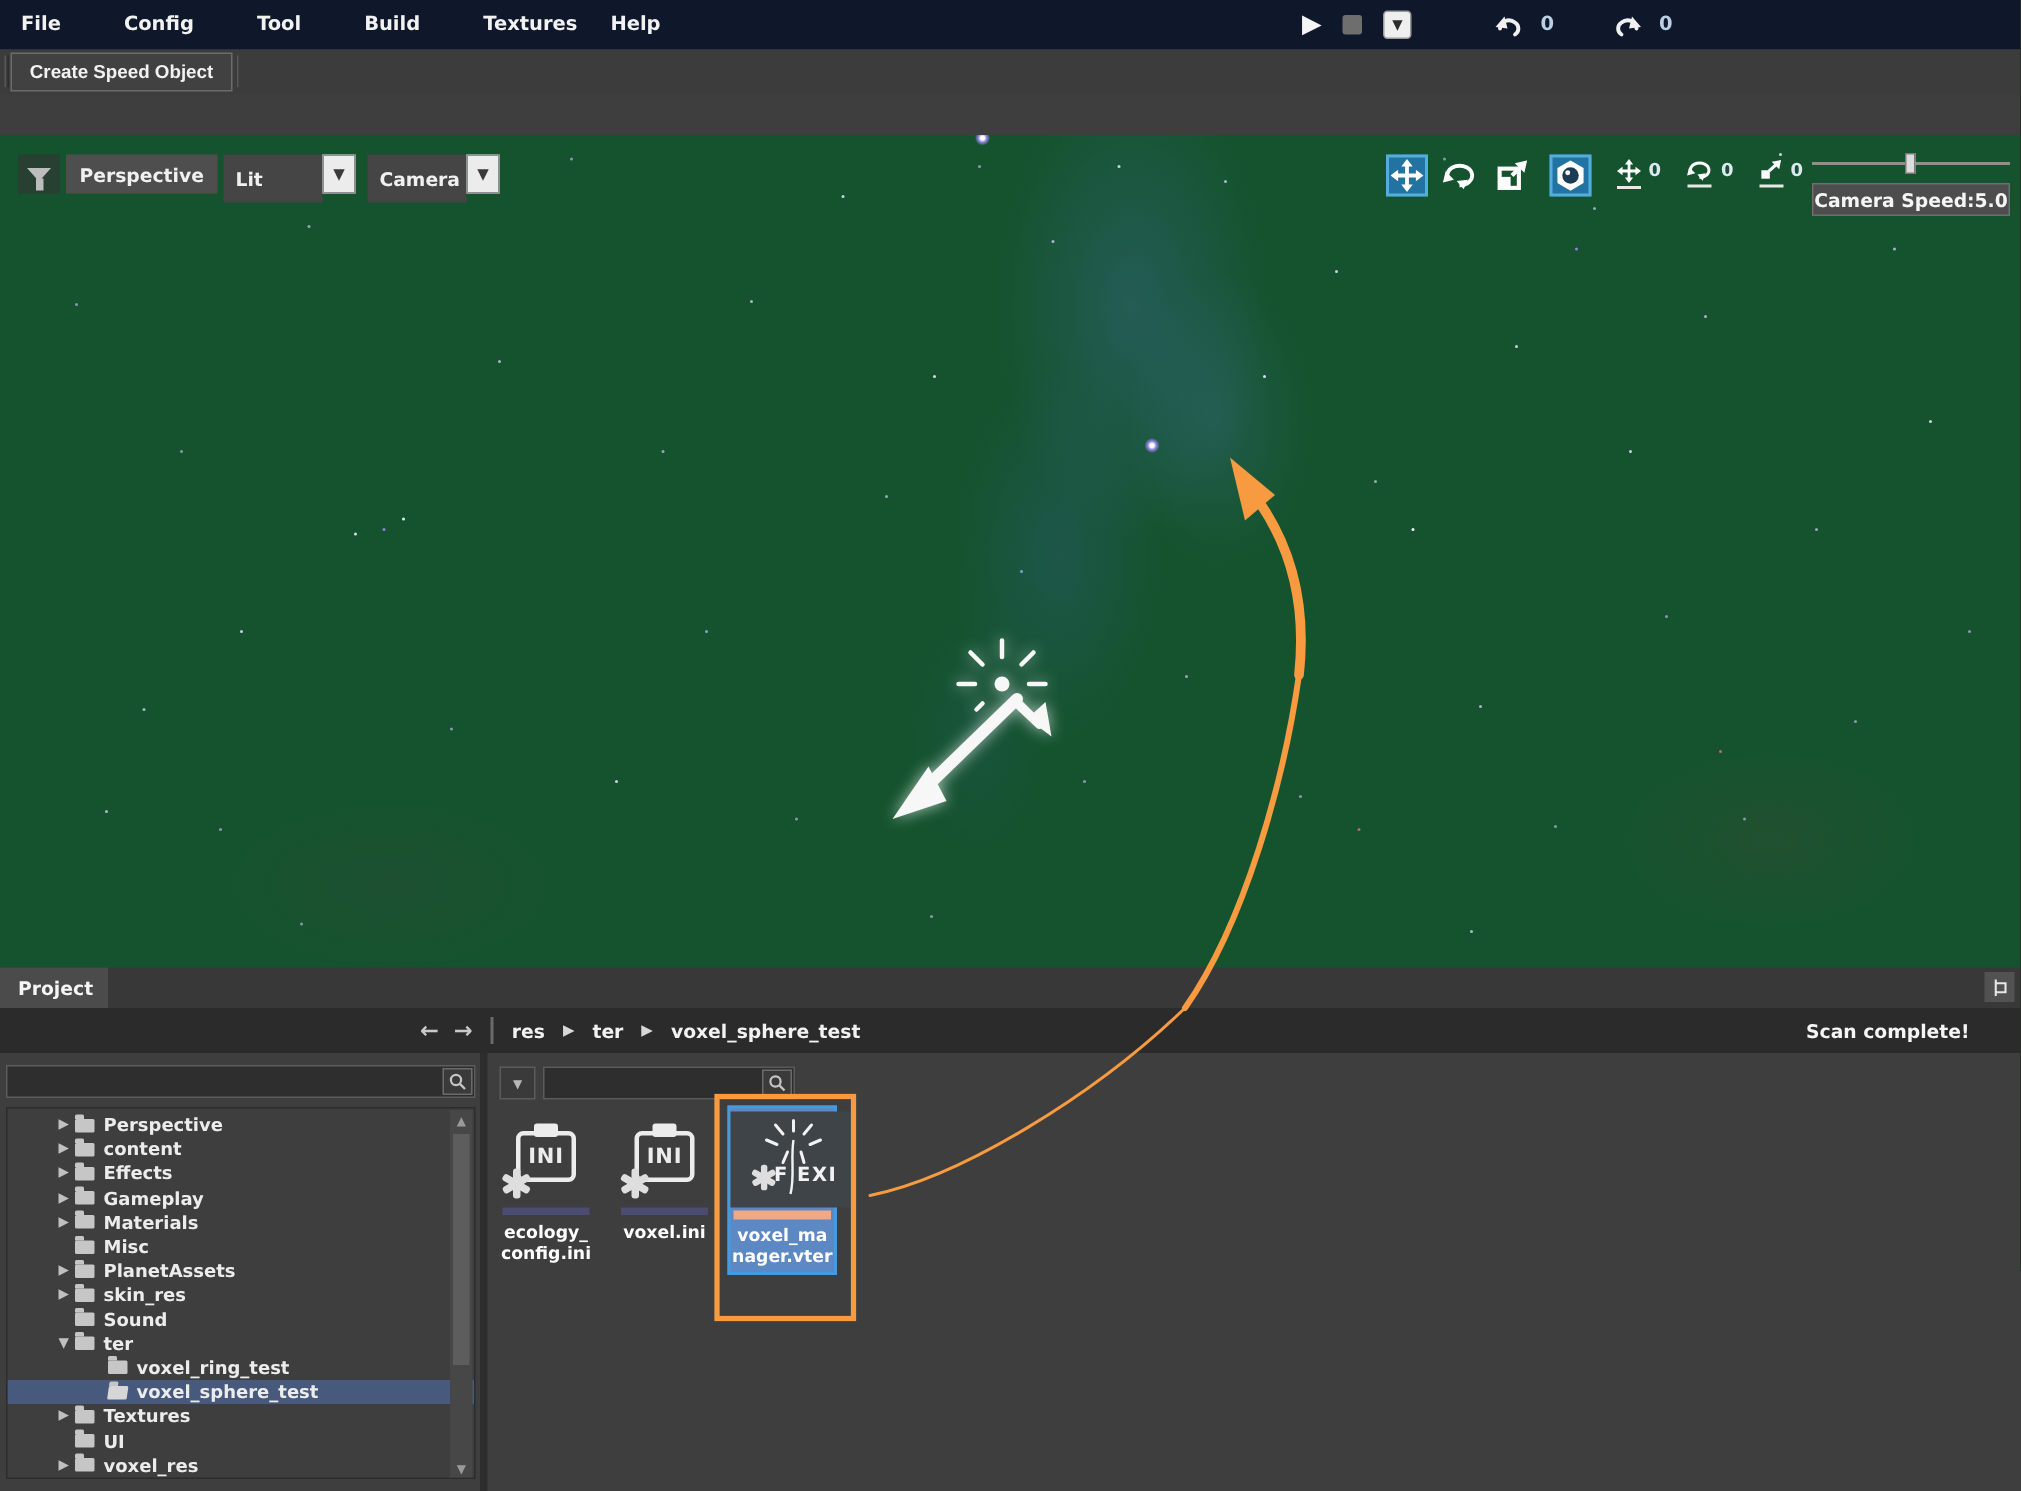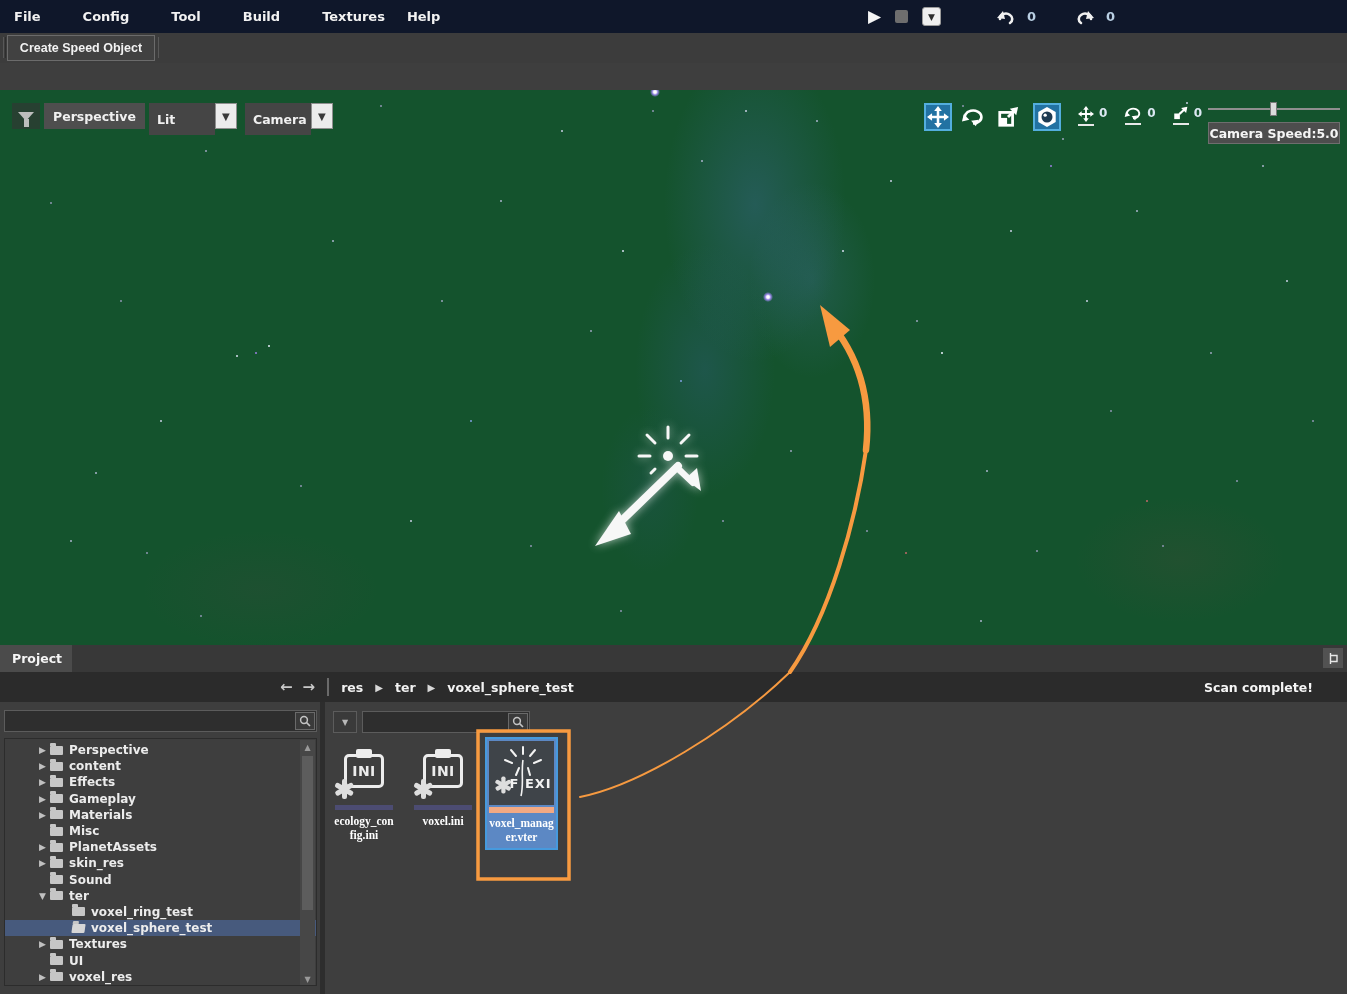--- a/index.html
+++ b/index.html
@@ -109,23 +109,23 @@
   .scrollbar{position:absolute;right:1px;top:1px;width:15px;height:246px;background:#474747;}
   .sb-arrow{position:absolute;left:0;width:15px;height:14px;display:flex;align-items:center;justify-content:center;color:#9a9a9a;font-size:8px;}
   .sb-thumb{position:absolute;left:2px;top:16px;width:11px;height:154px;background:#5d5d5d;}
 
   
   .pane-dd{position:absolute;left:333px;top:9px;width:24px;height:22px;background:#3a3a3a;border:1px solid #5c5c5c;
            display:flex;align-items:center;justify-content:center;color:#b8b8b8;font-size:8px;}
   .filetile{position:absolute;width:64px;text-align:center;}
   .tile-iconarea{position:relative;width:64px;height:62px;display:flex;align-items:center;justify-content:center;}
   .tile-bar{height:5px;margin:2px 3px 4px 3px;}
-  .tile-label{font-size:11.5px;font-weight:bold;color:#fff;line-height:14px;word-break:break-all;padding:0 1px;font-family:Liberation Serif, serif;}
+  .tile-label{font-size:11.5px;font-weight:bold;color:#fff;line-height:14px;word-break:break-all;padding:0 1px;}
   .filetile.selected{background:#5c88c4;border:2px solid #469ade;width:73px;padding-bottom:4px;}
-  .filetile.selected .tile-iconarea{width:65px;height:64px;margin:2px auto 0;background:#3f4449;}
+  .filetile.selected .tile-iconarea{width:82px;height:64px;margin:2px auto 0;background:#3f4449;}
   .filetile.selected .tile-bar{margin:2px 2px 3px 2px;height:6px;}
 
   
   .ini-ic{position:relative;width:50px;height:46px;}
   .ini-handle{position:absolute;left:17px;top:0;width:16px;height:9px;background:#ececec;border-radius:2px;}
   .ini-board{position:absolute;left:5px;top:5px;width:40px;height:34px;border:3px solid #ececec;border-radius:5px;
              display:flex;align-items:center;justify-content:center;}
   .ini-board b{font-size:14px;color:#ececec;letter-spacing:.5px;}
   .ast{position:absolute;width:22px;height:22px;left:-6px;bottom:-5px;}
   .ast i{position:absolute;left:9px;top:1px;width:4.5px;height:20px;background:#dedede;border-radius:2px;}

